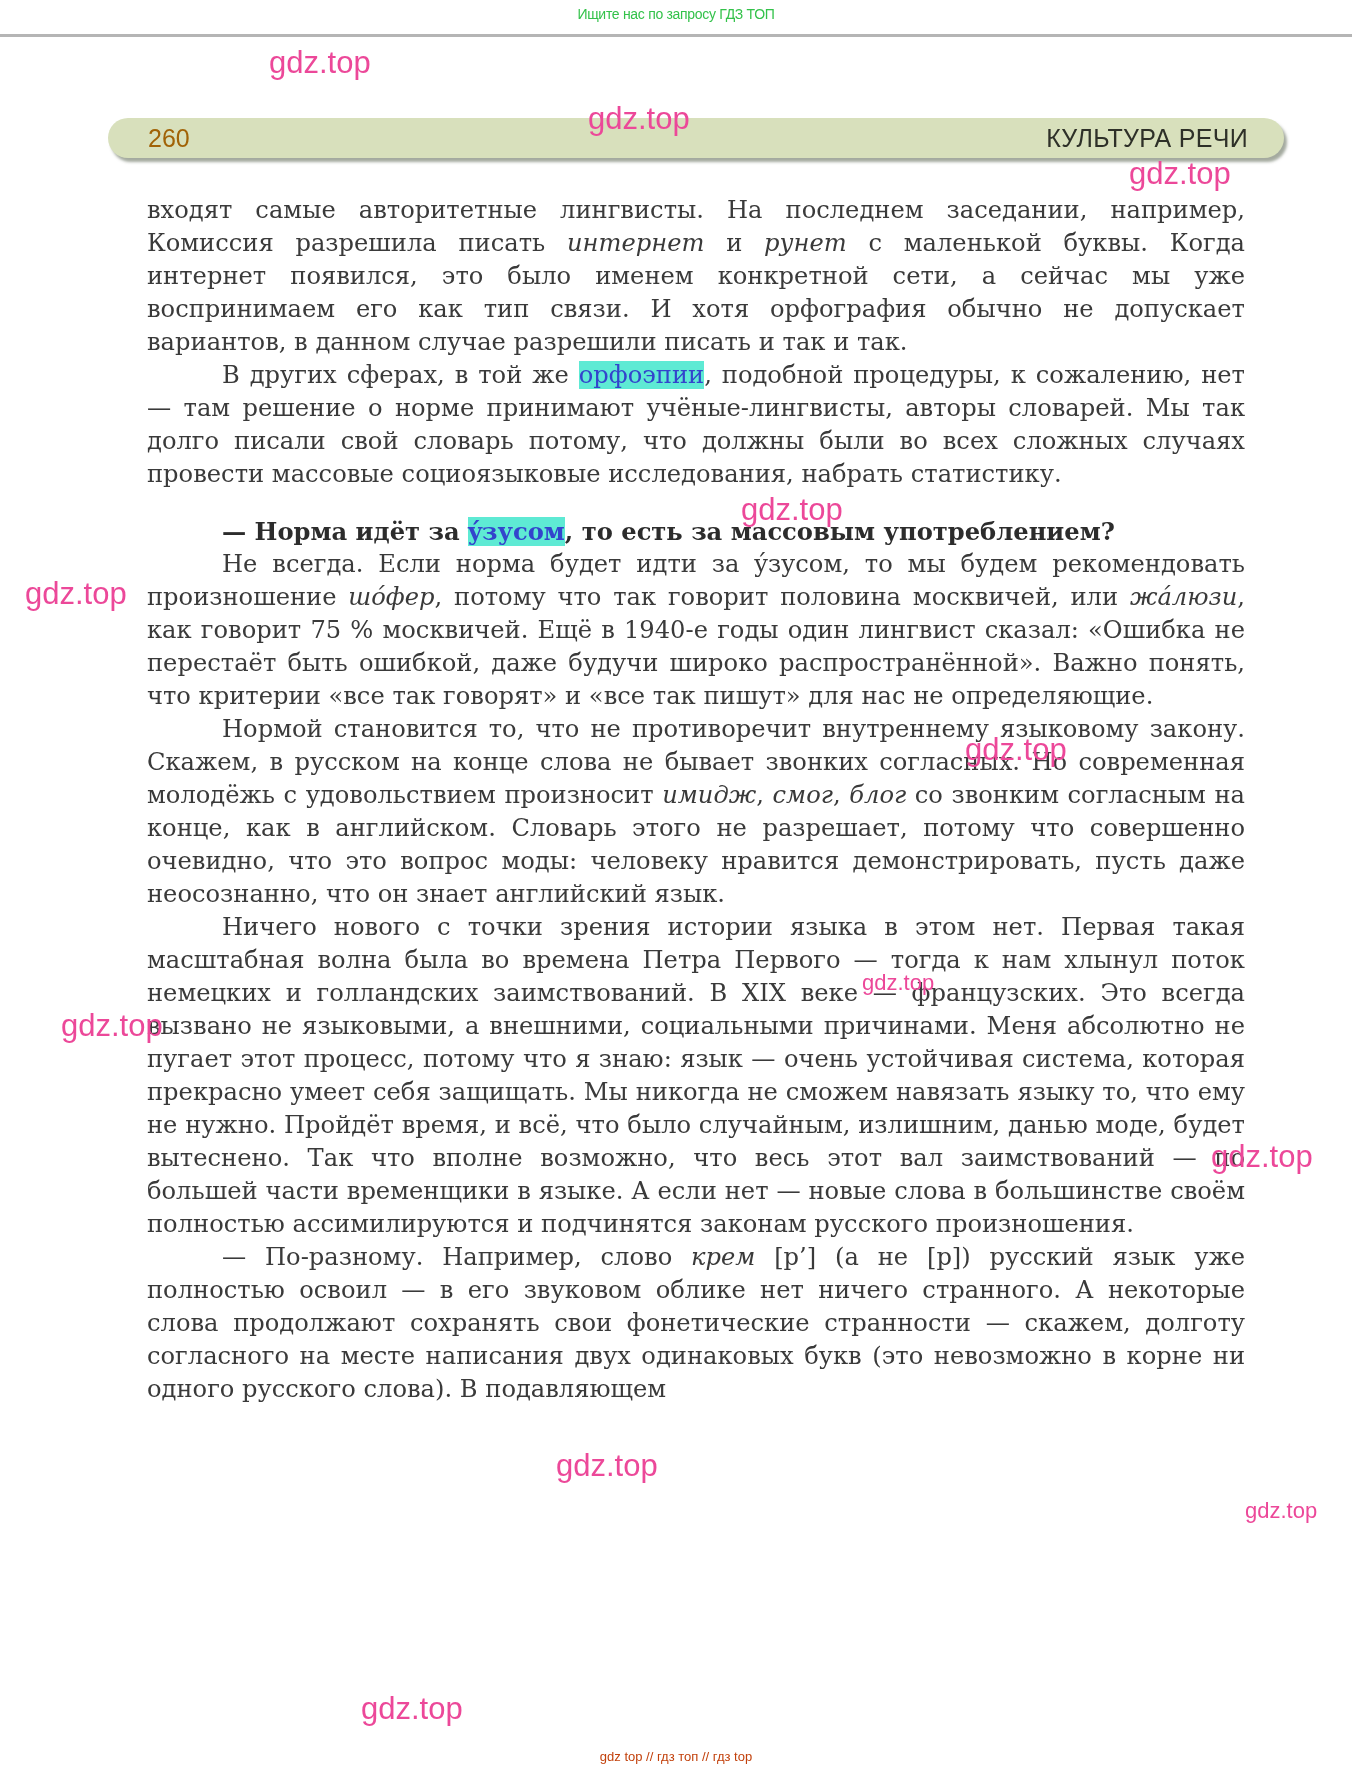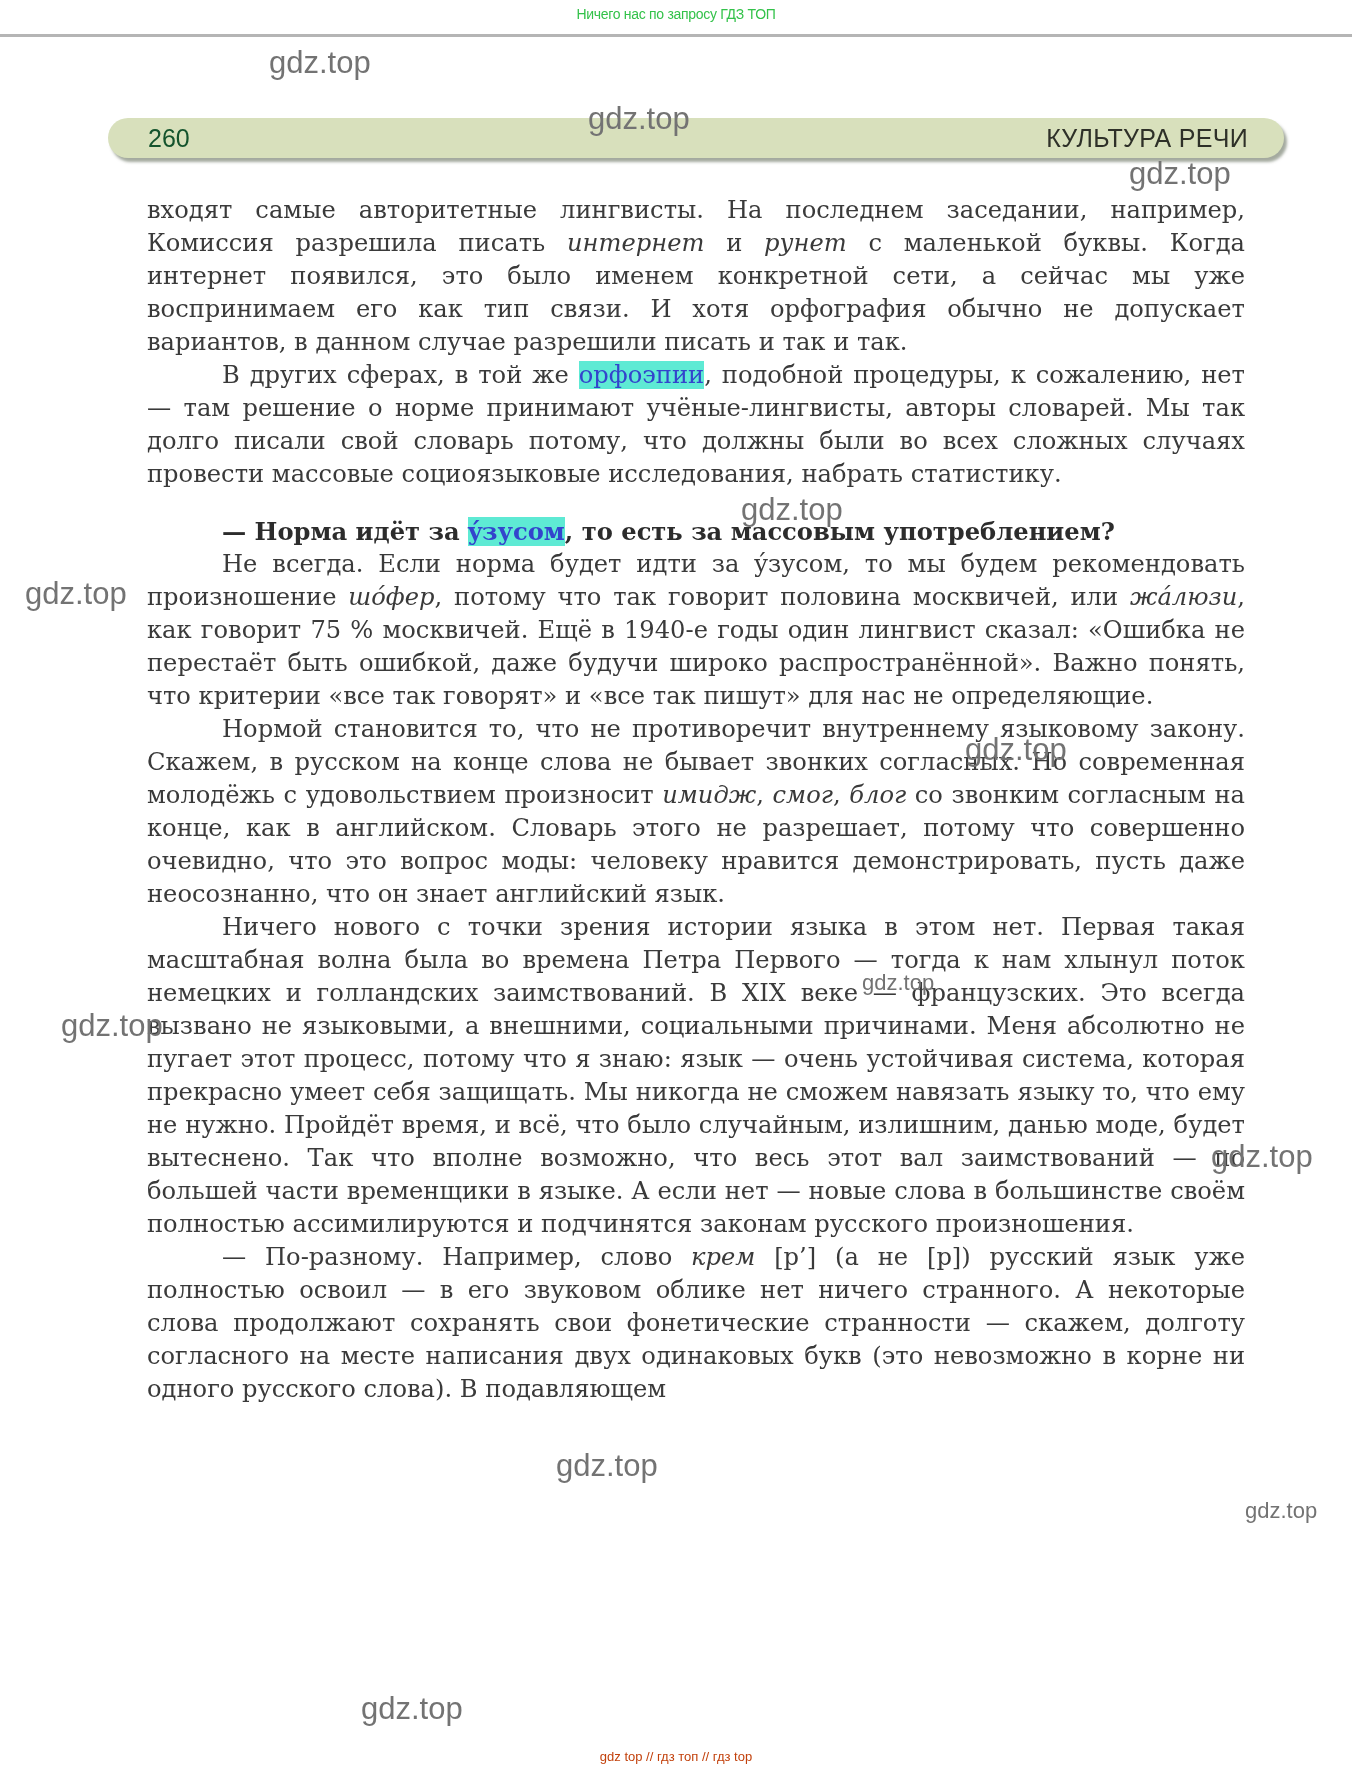--- a/index.html
+++ b/index.html
@@ -1,36 +1,36 @@
 <!DOCTYPE html>
 <html><head>
 <meta charset="utf-8">
 <style>
   html, body { margin: 0; padding: 0; background: #ffffff; }
   body { width: 1352px; height: 1775px; position: relative; overflow: hidden; font-family: "DejaVu Serif", serif; }
   .topbar { position: absolute; left: 0; top: 0; width: 1352px; height: 34px; border-bottom: 3px solid #b5b5b5; }
   .topbar-text { position: absolute; left: 0; width: 1352px; top: 6px; text-align: center; font-family: "Liberation Sans", sans-serif; font-size: 14px; color: #33c24a; letter-spacing: -0.3px; }
   .header-bar { position: absolute; left: 108px; top: 118px; width: 1176px; height: 40px; background: #d8e0bc; border-radius: 20px; box-shadow: 3px 4px 3px rgba(90,100,80,0.55); }
-  .page-num { position: absolute; left: 40px; top: 6px; font-family: "Liberation Sans", sans-serif; font-size: 25px; color: #14532d; }
+  .page-num { position: absolute; left: 40px; top: 6px; font-family: "Liberation Sans", sans-serif; font-size: 25px; color: #a16207; }
   .section-title { position: absolute; right: 36px; top: 6px; font-family: "Liberation Sans", sans-serif; font-size: 25px; color: #2e3028; letter-spacing: 0.3px; }
   .body-text { position: absolute; left: 147px; top: 194px; width: 1098px; font-size: 24.2px; line-height: 33px; color: #3a3a3a; text-align: justify; }
   .body-text p { margin: 0; text-indent: 75px; }
   .body-text p.q { font-weight: bold; color: #2c2c2c; margin-top: 24px; }
   .body-text p.noind { text-indent: 0; }
   .body-text em { font-style: italic; }
   .link { color: #3344cc; background: #5eead4; }
-  .wm { position: absolute; font-family: "Liberation Sans", sans-serif; color: #737373; font-size: 31px; line-height: 1; white-space: nowrap; }
+  .wm { position: absolute; font-family: "Liberation Sans", sans-serif; color: #ec4899; font-size: 31px; line-height: 1; white-space: nowrap; }
   .wm.small { font-size: 22px; }
   .footer-text { position: absolute; left: 0; width: 1352px; top: 1749px; text-align: center; font-family: "Liberation Sans", sans-serif; font-size: 13px; color: #c2410c; }
 </style>
 </head>
 <body>
 
 <div class="topbar">
-  <div class="topbar-text">Ничего нас по запросу ГДЗ ТОП</div>
+  <div class="topbar-text">Ищите нас по запросу ГДЗ ТОП</div>
 </div>
 
 <div class="header-bar">
   <span class="page-num">260</span>
   <span class="section-title">КУЛЬТУРА РЕЧИ</span>
 </div>
 
 <div class="body-text">
   <p class="noind"><span>входят самые авторитетные лингвисты. На последнем заседании, например, Комиссия разрешила писать </span><em>интернет</em><span> и </span><em>рунет</em><span> с маленькой буквы. Когда интернет появился, это было именем конкретной сети, а сейчас мы уже воспринимаем его как тип связи. И хотя орфография обычно не допускает вариантов, в данном случае разрешили писать и так и так.</span></p>
 

